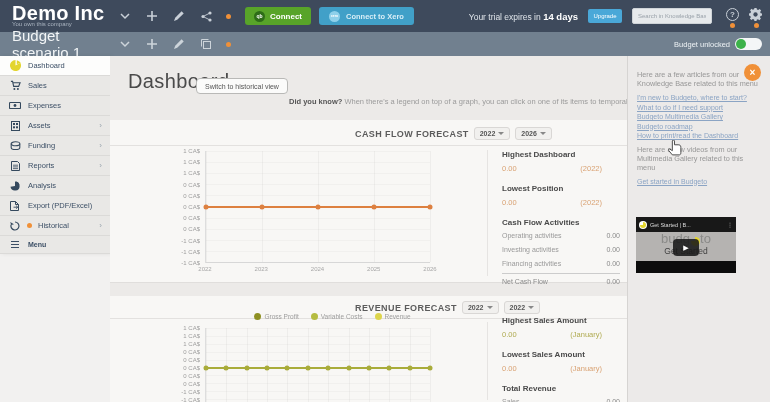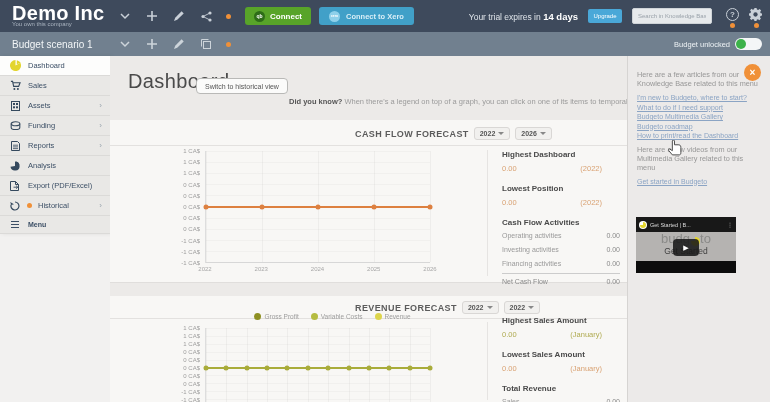--- a/index.html
+++ b/index.html
@@ -25,21 +25,21 @@
   .trial { position:absolute; right:192px; top:11px; color:#dfe4ea; font-size:8.5px; white-space:nowrap; }
   .trial b { color:#fff; font-size:9.5px; }
   .btn-upgrade { position:absolute; left:588px; top:9px; width:34px; height:14px; background:var(--upgrade-blue,#4aa8d8); color:#fff; font-size:6px; border:none; border-radius:2px; cursor:pointer; }
   .search-kb { position:absolute; left:632px; top:8px; width:80px; height:16px; background:#e7eaec; border:1px solid #cfd4d8; border-radius:2px; font-size:6px; color:#555; padding:0 5px; font-family:"Liberation Sans",sans-serif;}
   .search-kb::placeholder { color:#9aa2aa; }
   .q-help { position:absolute; left:726px; top:8px; width:13px; height:13px; border:1.5px solid #c9d0d8; border-radius:50%; color:#c9d0d8; font-size:8px; font-weight:bold; display:flex; align-items:center; justify-content:center; cursor:pointer;}
   .gear { position:absolute; left:749px; top:7px; cursor:pointer; }
   .dot-q { position:absolute; left:730px; top:23px; } .dot-g { position:absolute; left:754px; top:23px; }
 
   .scenbar { position:absolute; left:0; top:32px; width:770px; height:24px; background:#71808f; display:flex; align-items:center; }
-  .scen-title { margin-left:12px; width:98px; color:#f2f5f7; font-size:10px; }
+  .scen-title { margin-left:12px; width:98px; color:#f2f5f7; font-size:15px; }
   .budget-unlock { position:absolute; right:40px; top:40px; color:#eef2f5; font-size:7.5px; }
   .toggle { position:absolute; left:735px; top:38px; width:27px; height:12px; background:#f4f6f7; border-radius:7px; cursor:pointer; }
   .toggle .knob { position:absolute; left:1px; top:1px; width:10px; height:10px; border-radius:50%; background:var(--toggle-green,#3cb24a); }
 
   
   .sidebar { position:absolute; left:0; top:56px; width:110px; background:#e9e8e6; box-shadow:2px 0 4px rgba(0,0,0,.08); }
   .sb-item { height:20px; display:flex; align-items:center; padding:0 8px; border-bottom:1px solid #dbdad8; background:#e9e8e6; cursor:pointer; }
   .sb-item.active { background:#fdfdfc; }
   .sb-ic { width:14px; display:inline-flex; justify-content:center; }
   .sb-lbl { font-size:7.5px; color:#3c4f66; margin-left:6px; white-space:nowrap; }
@@ -215,20 +215,29 @@
   </div>
   <div class="sb-item">
     <span class="sb-ic">
         <svg width="11" height="11" viewBox="0 0 12 12">
           <path d="M1 1.5h1.8L4 7h5.4L11 3H3.4" fill="none" stroke="#35495e" stroke-width="1.2"></path>
           <circle cx="4.8" cy="9.8" r="1.1" fill="#35495e"></circle>
           <circle cx="8.6" cy="9.8" r="1.1" fill="#35495e"></circle>
         </svg>
       </span>
     <span class="sb-lbl">Sales</span>
+  </div>
+  <div class="sb-item">
+    <span class="sb-ic">
+        <svg width="12" height="9" viewBox="0 0 12 9">
+          <rect x=".5" y="1.5" width="11" height="6" rx=".8" fill="none" stroke="#35495e" stroke-width="1.1"></rect>
+          <circle cx="6" cy="4.5" r="1.4" fill="#35495e"></circle>
+        </svg>
+      </span>
+    <span class="sb-lbl">Expenses</span>
   </div>
   <div class="sb-item">
     <span class="sb-ic">
         <svg width="9" height="10" viewBox="0 0 9 10">
           <rect x=".5" y=".5" width="8" height="9" fill="none" stroke="#35495e"></rect>
           <rect x="2" y="2" width="2" height="2" fill="#35495e"></rect>
           <rect x="5" y="2" width="2" height="2" fill="#35495e"></rect>
           <rect x="2" y="5.3" width="2" height="2" fill="#35495e"></rect>
           <rect x="5" y="5.3" width="2" height="2" fill="#35495e"></rect>
         </svg>

